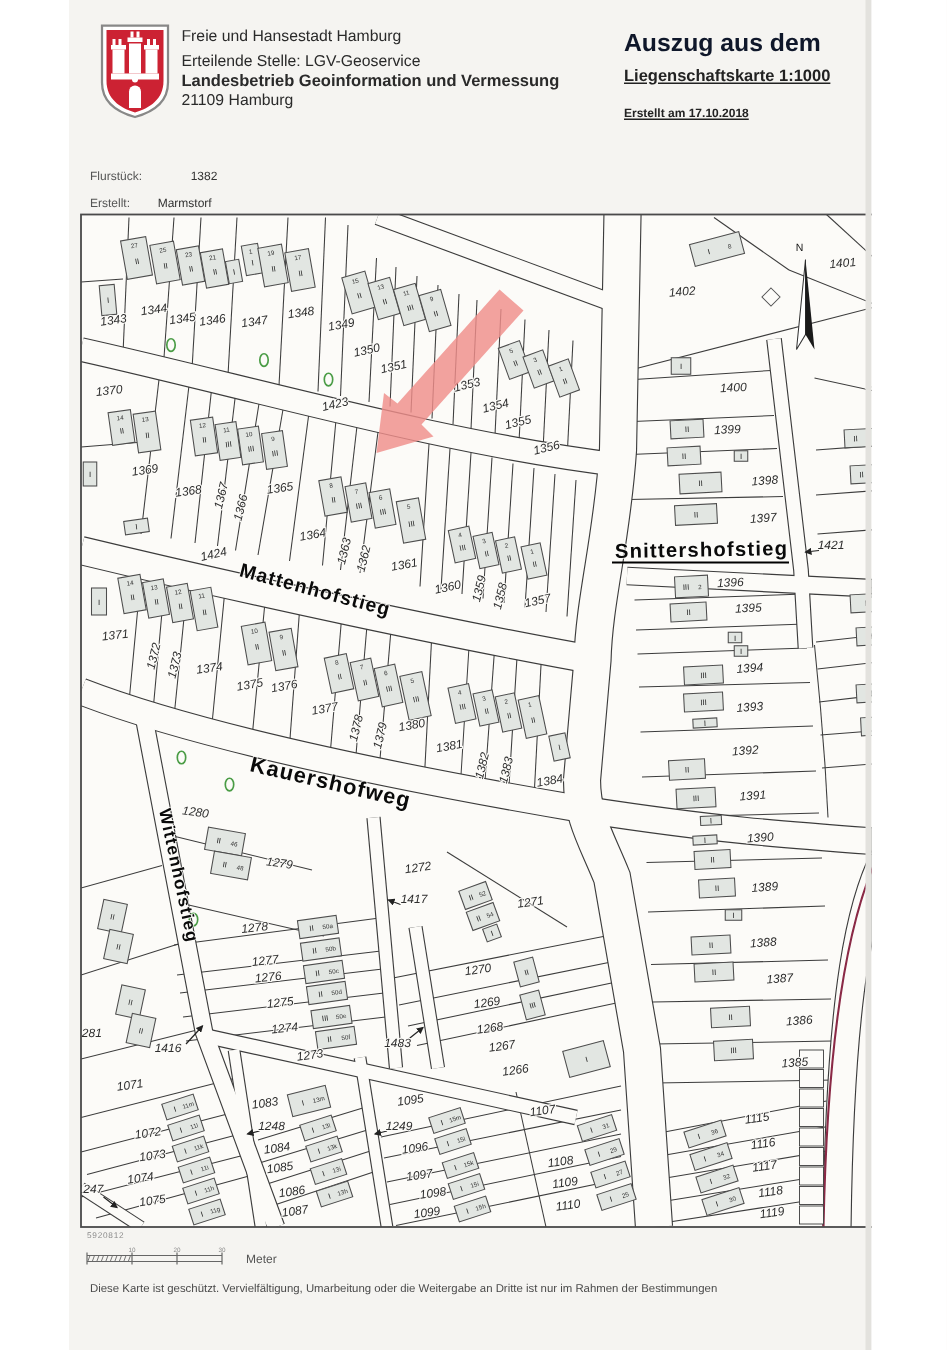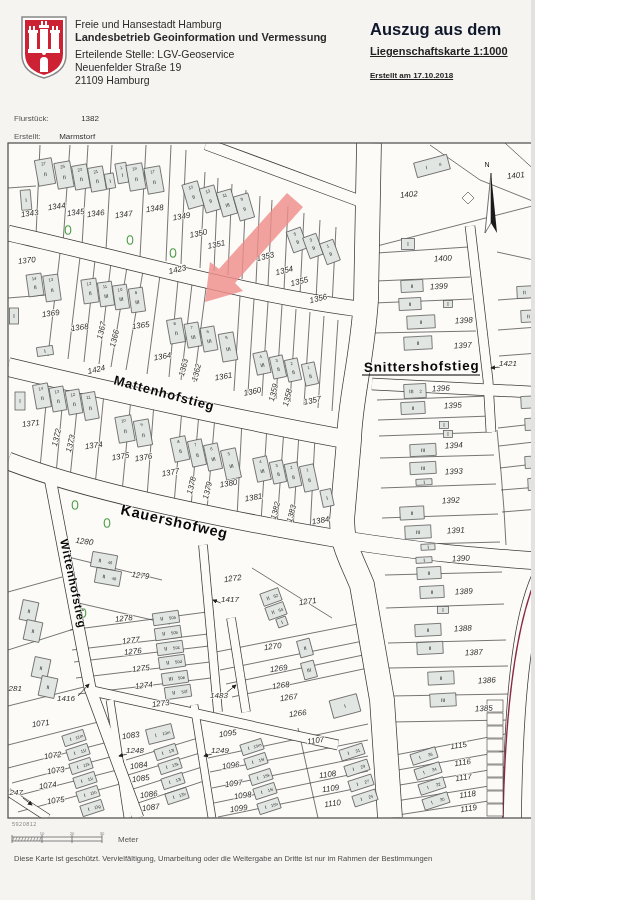--- a/index.html
+++ b/index.html
@@ -1,16 +1,16 @@
 <!DOCTYPE html>
 <html><head>
 <meta charset="utf-8">
 <style>
   html,body{margin:0;padding:0;}
-  .page{position:relative;width:535px;height:900px;background:#f5f4f1;font-family:"Liberation Sans",sans-serif;color:#222;overflow:hidden;}
+  .page{position:relative;width:535px;height:900px;background:#f5f4f1;font-family:"Liberation Sans",sans-serif;color:#222;overflow:hidden;margin-left:46px;}
   .abs{position:absolute;}
   .h-line{font-size:10.5px;line-height:13px;color:#2a2a2a;}
   .h-line.b{font-weight:bold;font-size:11px;}
   .title1{font-size:16.5px;font-weight:bold;line-height:19px;color:#0f172a;}
   .subtitle{font-size:11px;font-weight:bold;margin-top:6px;text-decoration:underline;}
   .created{font-size:8px;font-weight:bold;margin-top:14px;text-decoration:underline;}
   .meta-label{font-size:8px;color:#555;}
   .meta-value{font-size:8px;color:#333;}
   .docnum{font-size:5.5px;color:#8a8a8a;letter-spacing:.5px;}
   .legal{font-size:7.6px;color:#4a4a4a;line-height:10.5px;}
@@ -47,23 +47,22 @@
         <rect x="32" y="11" width="2" height="4"></rect>
         <rect x="36" y="11" width="2" height="4"></rect>
       <rect x="8" y="34" width="32" height="4"></rect>
       <path d="M20 57 V46 A4 4 0 0 1 28 46 V57 Z" fill="#fff"></path>
       <path d="M24 38 m-2 0 a2 2 0 1 1 4 0 a2 2 0 1 1 -4 0" fill="#fff"></path>
     </g>
   </svg>
 
   <div class="abs" style="left:75px;top:18px;">
     <div class="h-line">Freie und Hansestadt Hamburg</div>
+    <div class="h-line" style="margin-top:4px">Erteilende Stelle:  LGV-Geoservice</div>
     <div class="h-line b">Landesbetrieb Geoinformation und Vermessung</div>
-    <div class="h-line" style="margin-top:4px">Erteilende Stelle:  LGV-Geoservice</div>
-    <div class="h-line">Neuenfelder Straße 19</div>
     <div class="h-line">21109 Hamburg</div>
   </div>
 
   <div class="abs" style="left:370px;top:20px;width:250px;">
     <div class="title1">
       <div>Auszug aus dem</div>
     </div>
     <div class="subtitle">Liegenschaftskarte   1:1000</div>
     <div class="created">Erstellt am  17.10.2018</div>
   </div>

